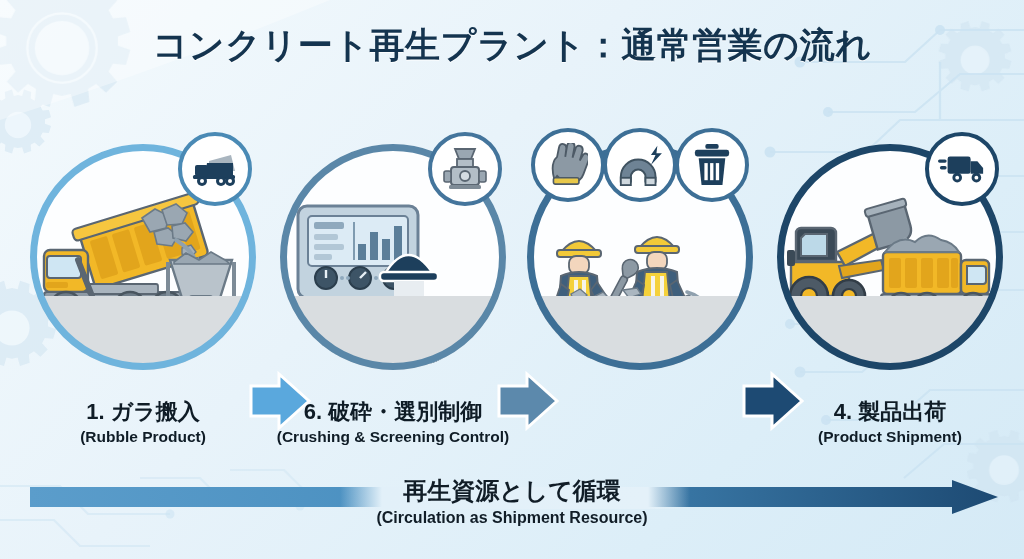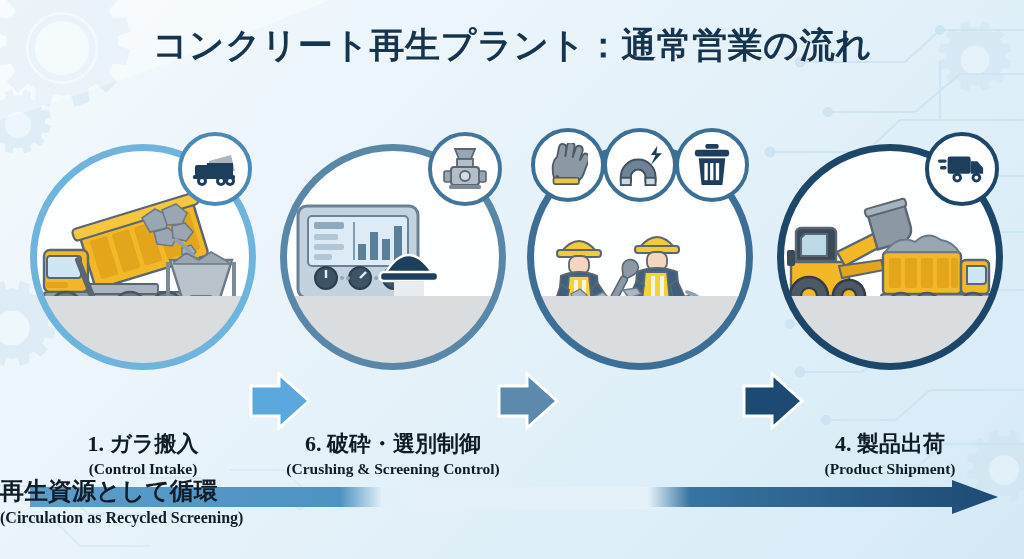--- a/index.html
+++ b/index.html
@@ -5,21 +5,21 @@
   html, body {
     margin: 0;
     padding: 0;
     background: #ffffff;
   }
   #stage {
     position: relative;
     width: 1024px;
     height: 559px;
     overflow: hidden;
-    font-family: Liberation Serif, serif;
+    font-family: Liberation Sans, sans-serif;
     background: linear-gradient(135deg, #f4fafd 0%, #e8f3fa 40%, #dceef8 75%, #d5eaf6 100%);
   }
 
   
   .bg-layer {
     position: absolute;
     inset: 0;
     pointer-events: none;
   }
 
@@ -108,21 +108,20 @@
   .arr-2 { left: 497px; }
   .arr-3 { left: 742px; }
 
   
   .labels {
     position: absolute;
     top: 398px;
     left: 0;
     width: 1024px;
     height: 62px;
-    margin-top: 32px;
   }
   .label {
     position: absolute;
     top: 0;
     width: 270px;
     text-align: center;
     color: #0f1c26;
   }
   .label .ja {
     font-size: 22px;
@@ -147,20 +146,21 @@
     top: 480px;
     left: 0;
     width: 1024px;
     height: 34px;
   }
   .banner-text {
     position: absolute;
     top: 476px;
     left: 0;
     width: 1024px;
+    text-align: center;
   }
   .banner-text .ja {
     font-size: 24px;
     font-weight: 700;
     color: #111d27;
     line-height: 30px;
     background: transparent;
   }
   .banner-text .en {
     font-size: 16px;
@@ -661,21 +661,21 @@
           <rect x="0" y="9" width="9" height="3.4" rx="1.7" fill="#1d3f5c"></rect>
           <rect x="2" y="16" width="7" height="3.4" rx="1.7" fill="#1d3f5c"></rect>
         </svg>
       </div>
     </div>
   </div>
 
   <div class="labels">
     <div class="label lab-1">
       <div class="ja">1. ガラ搬入</div>
-      <div class="en">(Control Intake)</div>
+      <div class="en">(Rubble Product)</div>
     </div>
     <div class="label lab-2">
       <div class="ja">6. 破砕・選別制御</div>
       <div class="en">(Crushing &amp; Screening Control)</div>
     </div>
     <div class="label lab-4">
       <div class="ja">4. 製品出荷</div>
       <div class="en">(Product Shipment)</div>
     </div>
   </div>
@@ -687,16 +687,16 @@
         <stop offset="50%" stop-color="#468cbd"></stop>
         <stop offset="100%" stop-color="#1d4a73"></stop>
       </linearGradient>
     </defs>
     <path d="M30,7 L952,7 L952,0 L998,17 L952,34 L952,27 L30,27 Z" fill="url(#bannerGrad)"></path>
   </svg>
   <div class="banner-mask"></div>
 
   <div class="banner-text">
     <div class="ja">再生資源として循環</div>
-    <div class="en">(Circulation as Recycled Screening)</div>
+    <div class="en">(Circulation as Shipment Resource)</div>
   </div>
 
 </div>
 
 </body></html>

